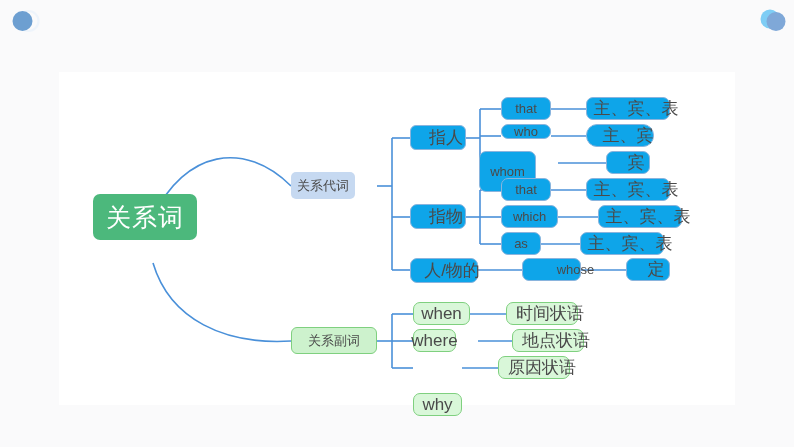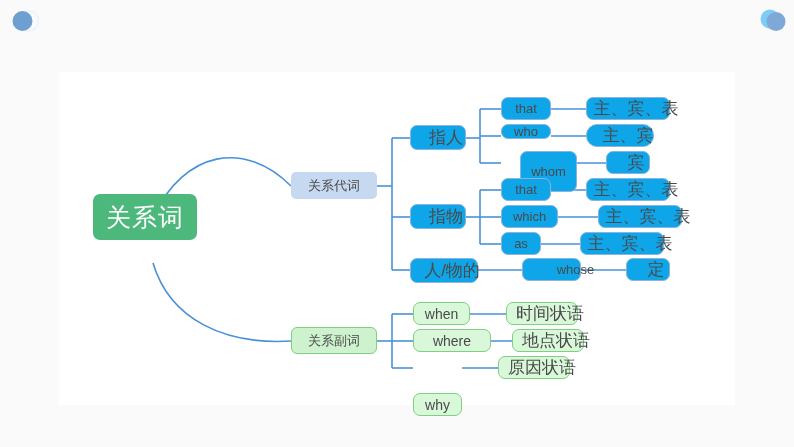--- a/index.html
+++ b/index.html
@@ -78,21 +78,21 @@
     color: #4a4a4a;
     border: 1px solid #8ab4dd;
     border-radius: 7px;
     font-size: 13px;
   }
   .n-green {
     background: #d9f7d9;
     color: #4a4a4a;
     border: 1px solid #7fd07f;
     border-radius: 7px;
-    font-size: 14px;
+    font-size: 17px;
   }
   .n-cn {
     font-size: 17px;
     padding-left: 16px;
   }
 </style>
 </head>
 <body>
 
 <div id="canvas"></div>
@@ -148,46 +148,46 @@
     <path d="M 392 341 L 413 341"></path>
     <path d="M 392 368 L 413 368"></path>
     <path d="M 470 314 L 506 314"></path>
     <path d="M 478 341 L 512 341"></path>
     <path d="M 462 368 L 498 368"></path>
   </g>
 </svg>
 
 <div class="node-box n-root" style="left:93px; top:217px; width:60px; height:46px; transform:translate(0,-23px); width:104px;">关系词</div>
 
-<div class="node-box n-branch-blue" style="left:291px; top:172px; width:86px; height:27px;">关系代词</div>
+<div class="node-box n-branch-blue" style="left:291px; top:172px; width:64px; height:27px;">关系代词</div>
 
 <div class="node-box n-branch-green" style="left:291px; top:327px; width:86px; height:27px;">关系副词</div>
 
-<div class="node-box n-blue n-cn" style="left:410px; top:125px; width:56px; height:25px;">指人</div>
+<div class="node-box n-blue n-cn" style="left:410px; top:125px; width:56px; height:25px;border-radius:6px;">指人</div>
 <div class="node-box n-blue n-cn" style="left:410px; top:204px; width:56px; height:25px;">指物</div>
 <div class="node-box n-blue n-cn" style="left:410px; top:258px; width:68px; height:25px;">人/物的</div>
 
 <div class="node-box n-blue" style="left:501px; top:97px; width:50px; height:23px;">that</div>
 <div class="node-box n-blue" style="left:501px; top:124px; width:50px; height:15px;">who</div>
-<div class="node-box n-blue" style="left:520px; top:151px; width:57px; height:41px;">whom</div>
+<div class="node-box n-blue" style="left:479px; top:151px; width:57px; height:41px;">whom</div>
 
 <div class="node-box n-blue n-cn" style="left:586px; top:97px; width:84px; height:23px;">主、宾、表</div>
 <div class="node-box n-blue n-cn" style="left:586px; top:124px; width:68px; height:23px;border-radius:11px;">主、宾</div>
 <div class="node-box n-blue n-cn" style="left:606px; top:151px; width:44px; height:23px;">宾</div>
 
 <div class="node-box n-blue" style="left:501px; top:178px; width:50px; height:23px;">that</div>
 <div class="node-box n-blue" style="left:501px; top:205px; width:57px; height:23px;">which</div>
 <div class="node-box n-blue" style="left:501px; top:232px; width:40px; height:23px;">as</div>
 
 <div class="node-box n-blue n-cn" style="left:586px; top:178px; width:84px; height:23px;">主、宾、表</div>
 <div class="node-box n-blue n-cn" style="left:598px; top:205px; width:84px; height:23px;">主、宾、表</div>
 <div class="node-box n-blue n-cn" style="left:580px; top:232px; width:84px; height:23px;">主、宾、表</div>
 
 <div class="node-box n-blue" style="left:522px; top:258px; width:59px; height:23px;padding-left:48px;">whose</div>
 <div class="node-box n-blue n-cn" style="left:626px; top:258px; width:44px; height:23px;">定</div>
 
 <div class="node-box n-green" style="left:413px; top:302px; width:57px; height:23px;">when</div>
-<div class="node-box n-green" style="left:413px; top:329px; width:78px; height:23px;">where</div>
+<div class="node-box n-green" style="left:413px; top:329px; width:43px; height:23px;">where</div>
 <div class="node-box n-green" style="left:413px; top:356px; width:49px; height:23px;margin-top:37px;">why</div>
 
 <div class="node-box n-green n-cn" style="left:506px; top:302px; width:72px; height:23px;">时间状语</div>
 <div class="node-box n-green n-cn" style="left:512px; top:329px; width:72px; height:23px;">地点状语</div>
 <div class="node-box n-green n-cn" style="left:498px; top:356px; width:72px; height:23px;">原因状语</div>
 
 </body></html>

